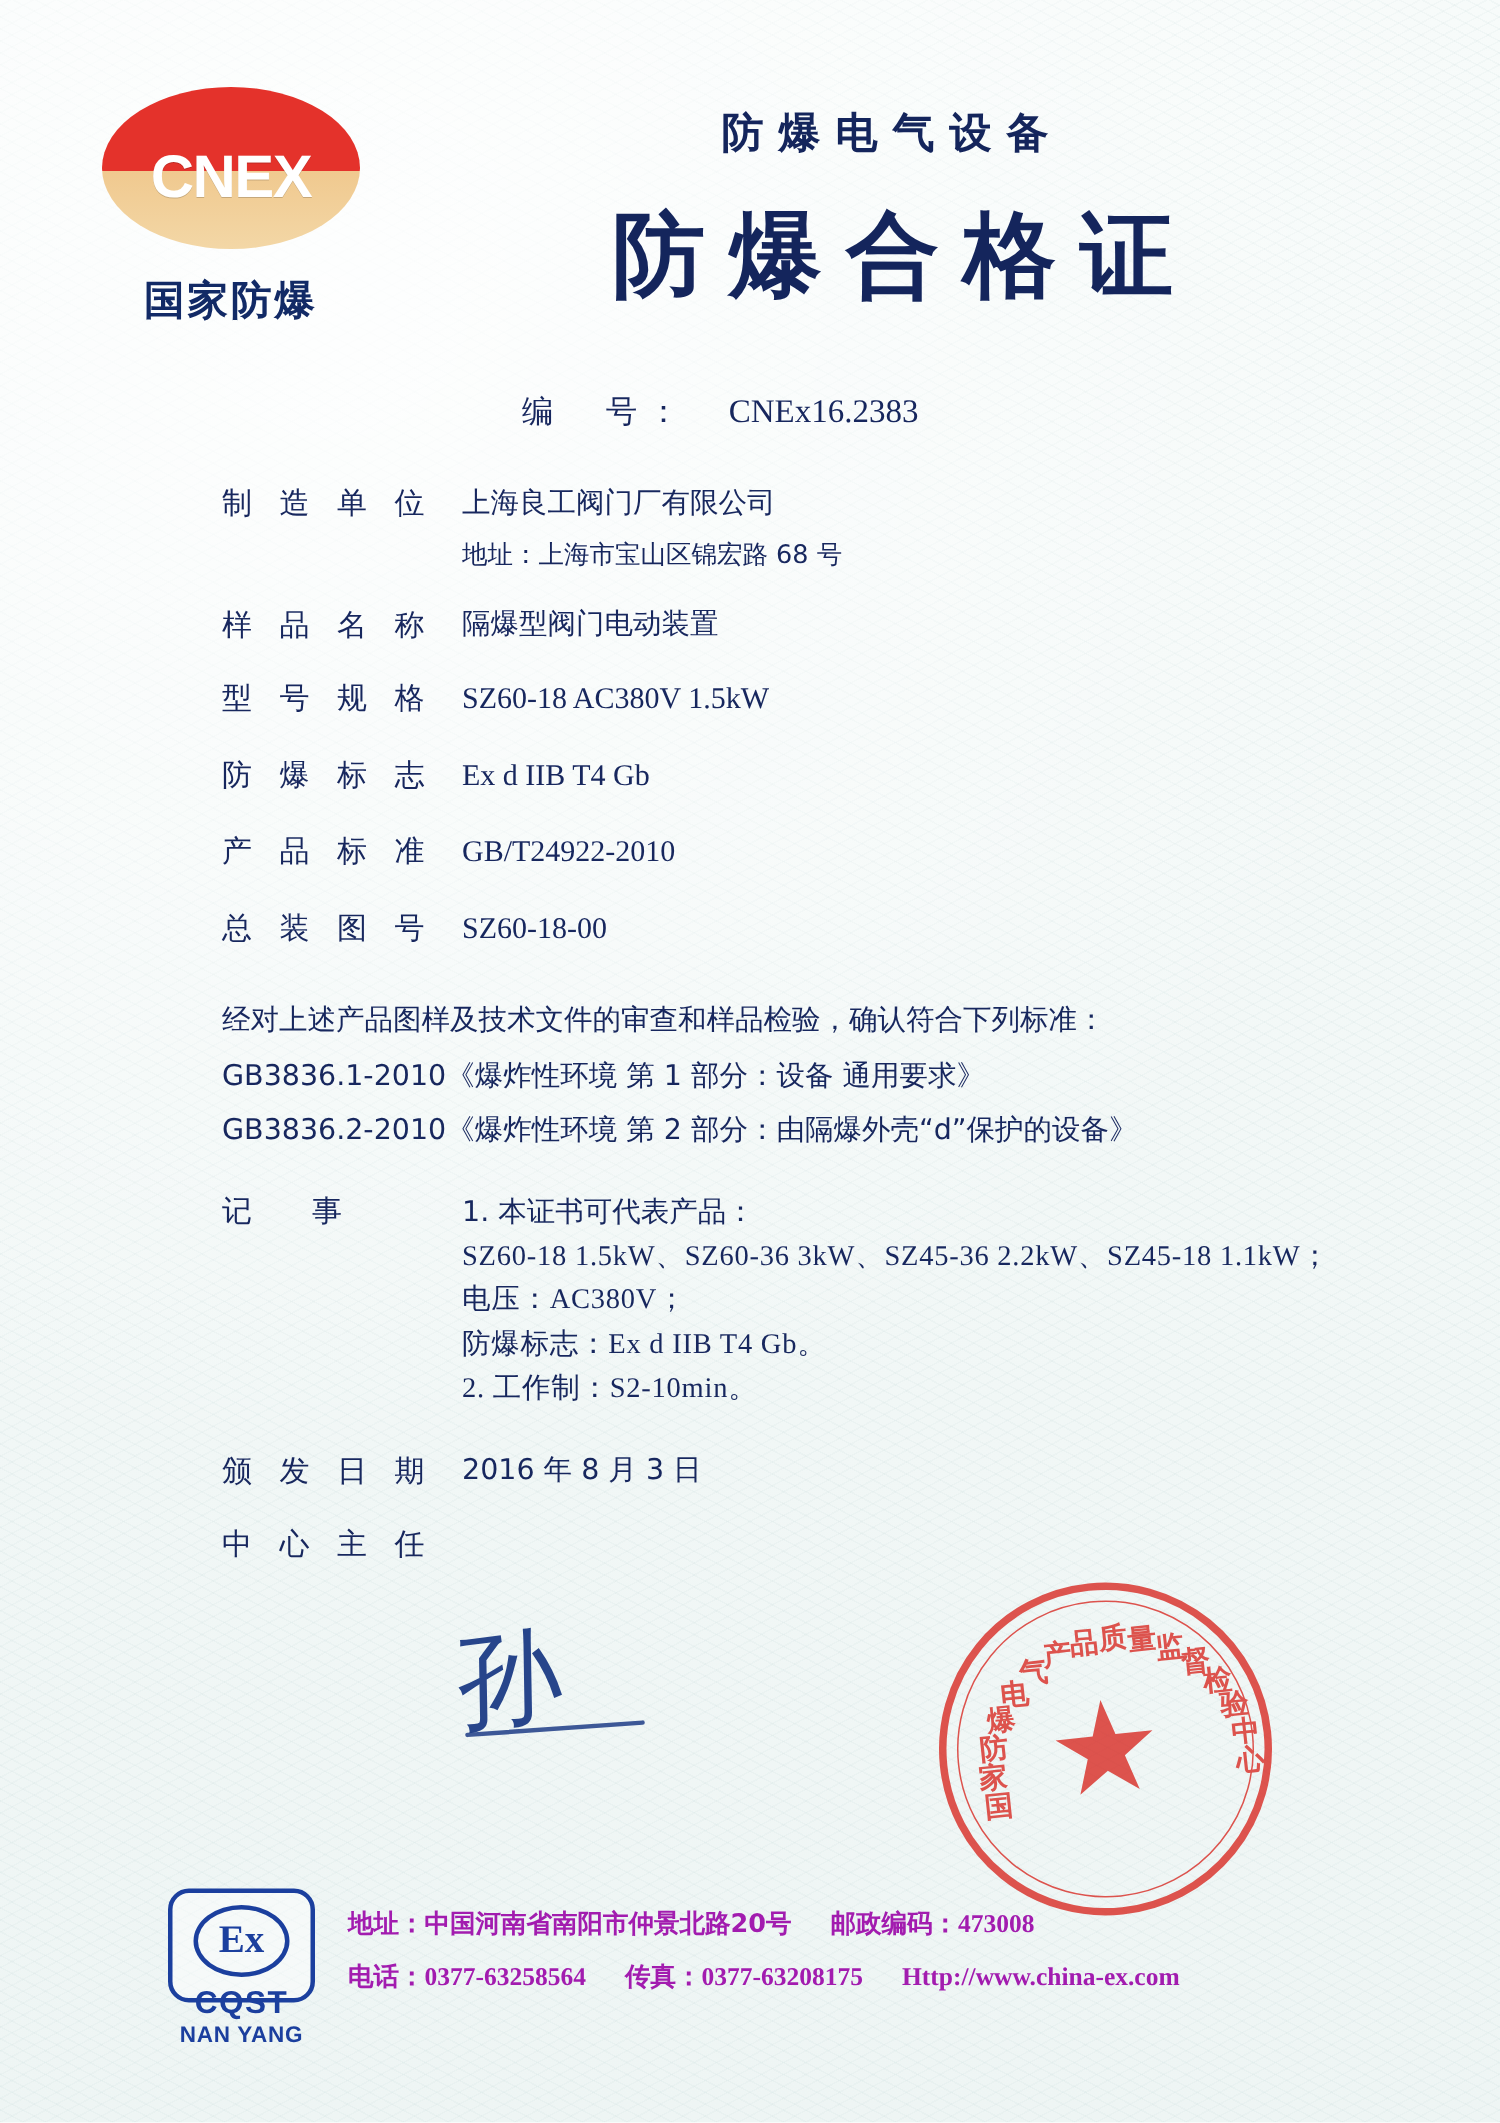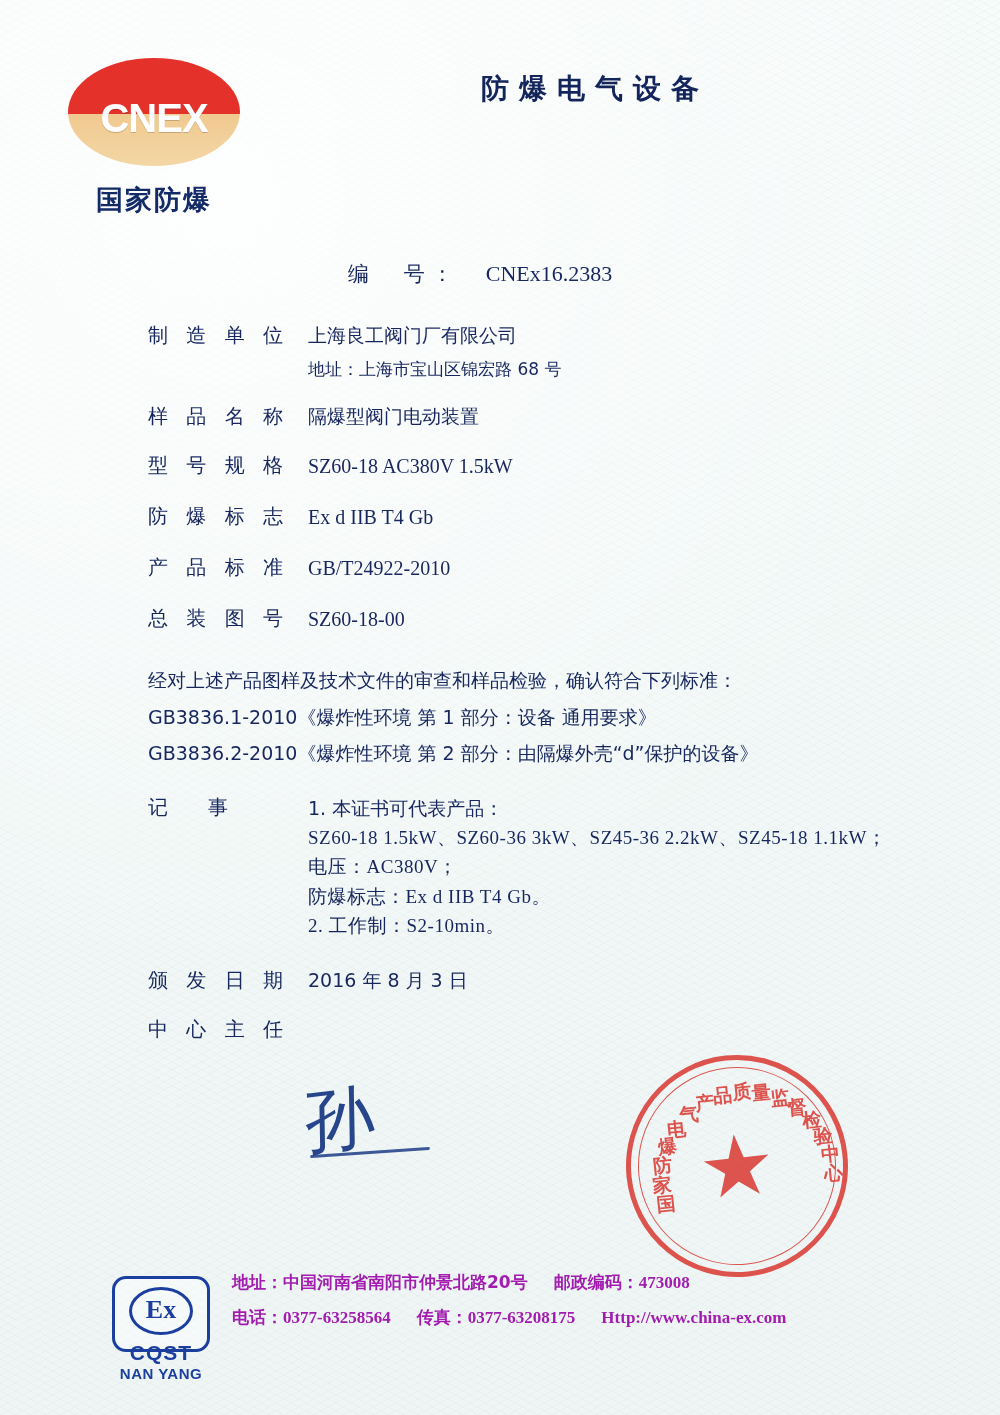--- a/index.html
+++ b/index.html
@@ -272,21 +272,20 @@
     flex: 0 0 98px;
     width: 98px;
     height: 76px;
     border: 3px solid #1b3f9e;
     border-radius: 14px;
     text-align: center;
     box-sizing: border-box;
     padding-top: 8px;
     color: #1b3f9e;
     background: rgba(255,255,255,0.45);
-    margin-top: 17px;
   }
   .ex-circle {
     width: 58px;
     height: 42px;
     margin: 0 auto;
     border: 3px solid #1b3f9e;
     border-radius: 50%;
     font-family: "Liberation Serif", serif;
     font-size: 26px;
     font-weight: bold;
@@ -334,20 +333,21 @@
 
   <div class="header">
     <div class="logo-block">
       <div class="cnex-oval">
         <div class="cnex-text">CNEX</div>
       </div>
       <div class="logo-caption">国家防爆</div>
     </div>
     <div class="title-block">
       <div class="title-small">防爆电气设备</div>
+      <div class="title-large">防爆合格证</div>
     </div>
   </div>
 
   <div class="serial-row">
     <div class="serial-label">编　号：</div>
     <div class="serial-value">CNEx16.2383</div>
   </div>
 
   <div class="fields">
 

